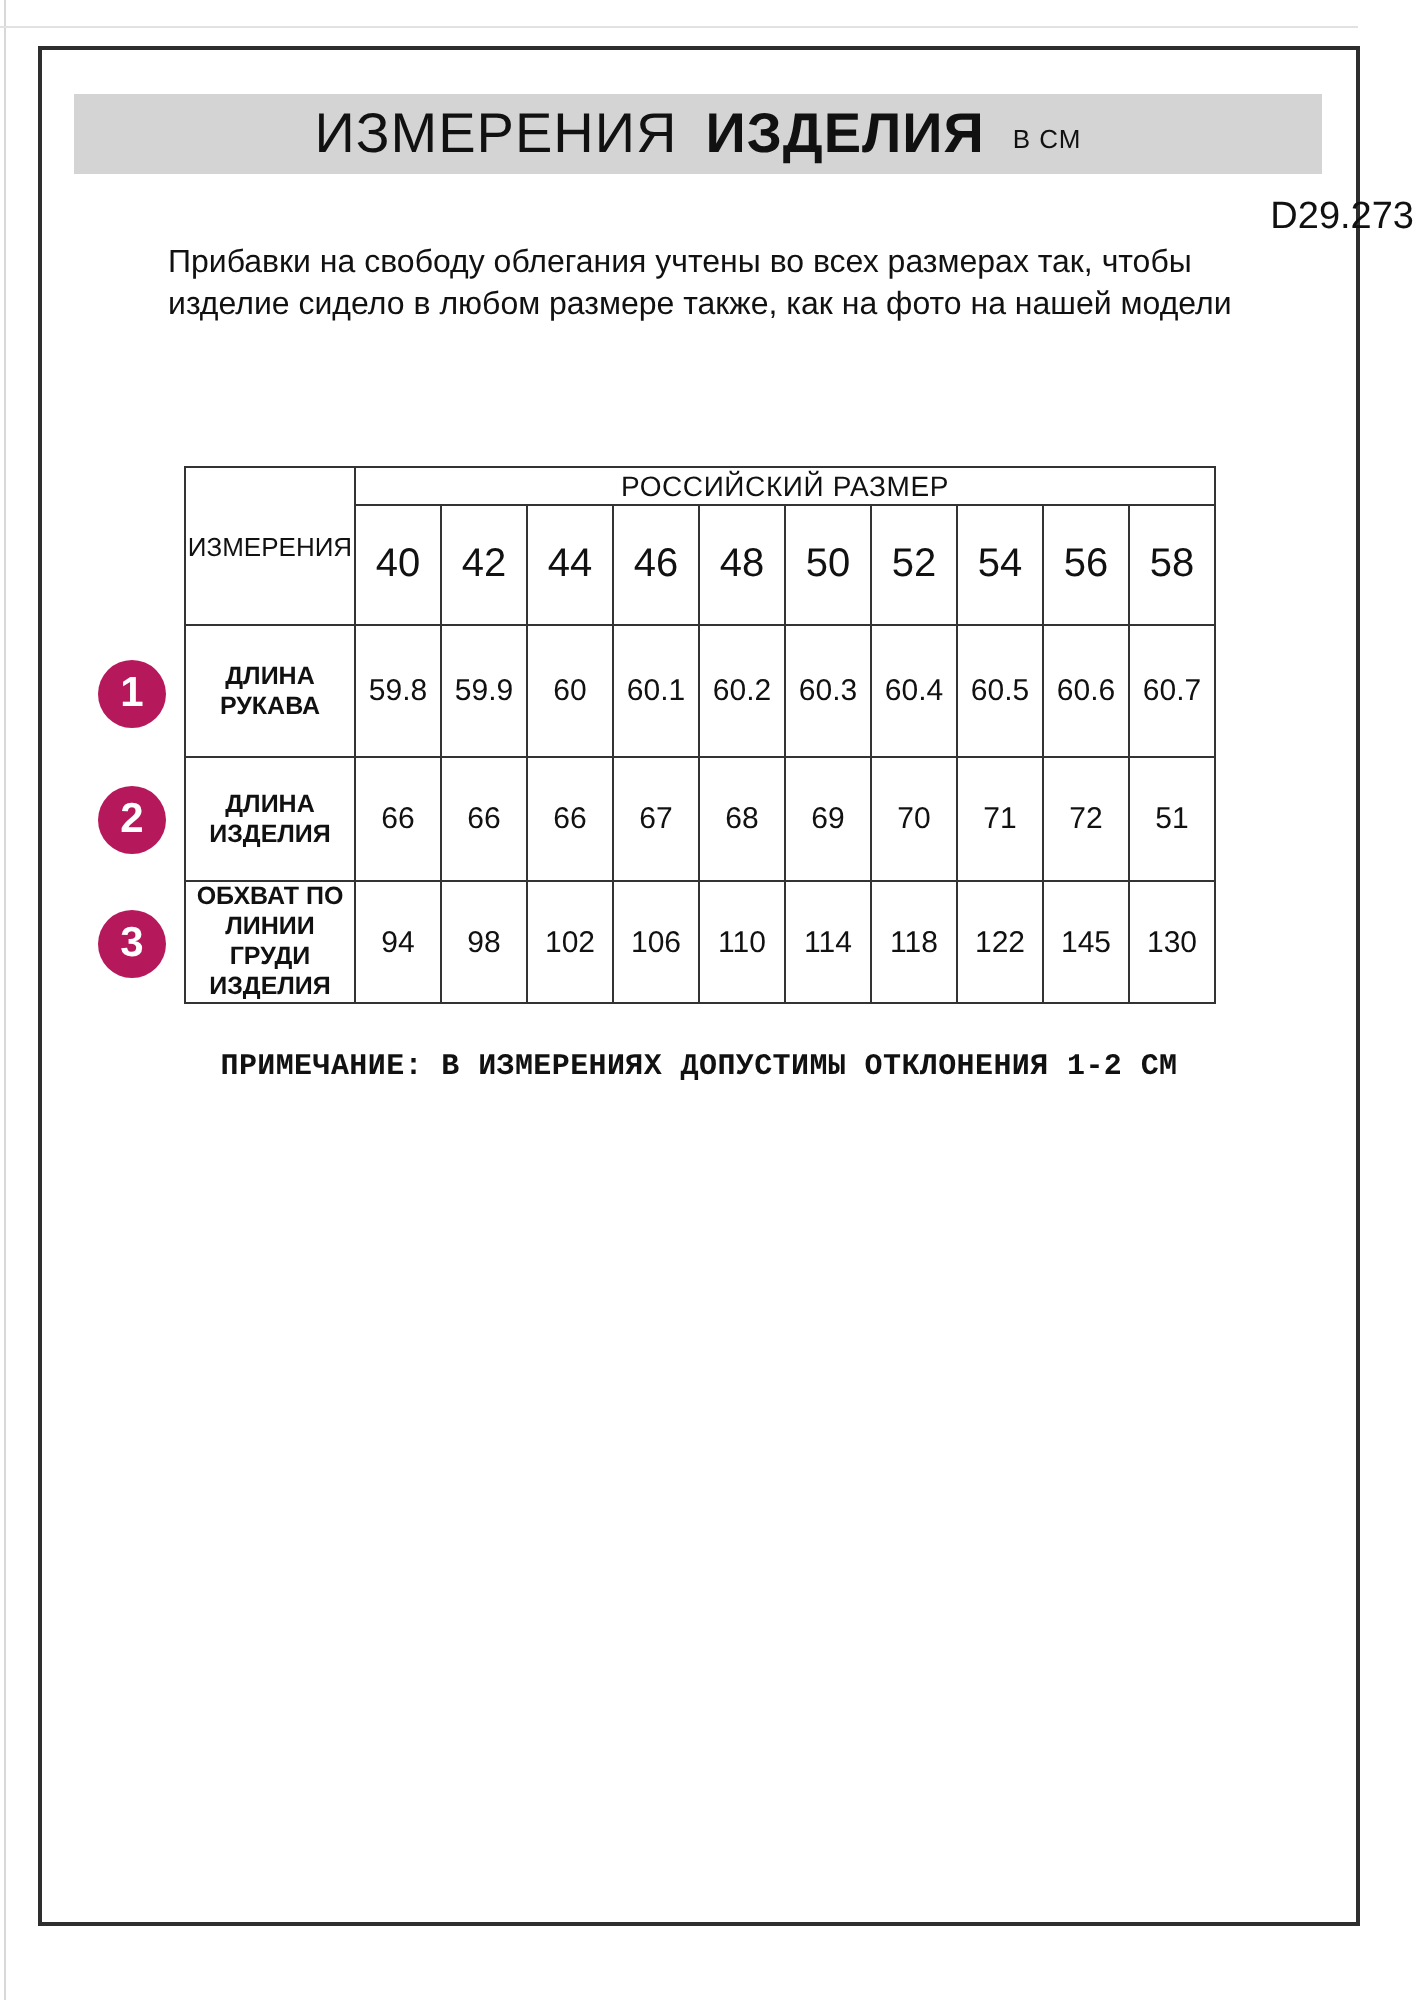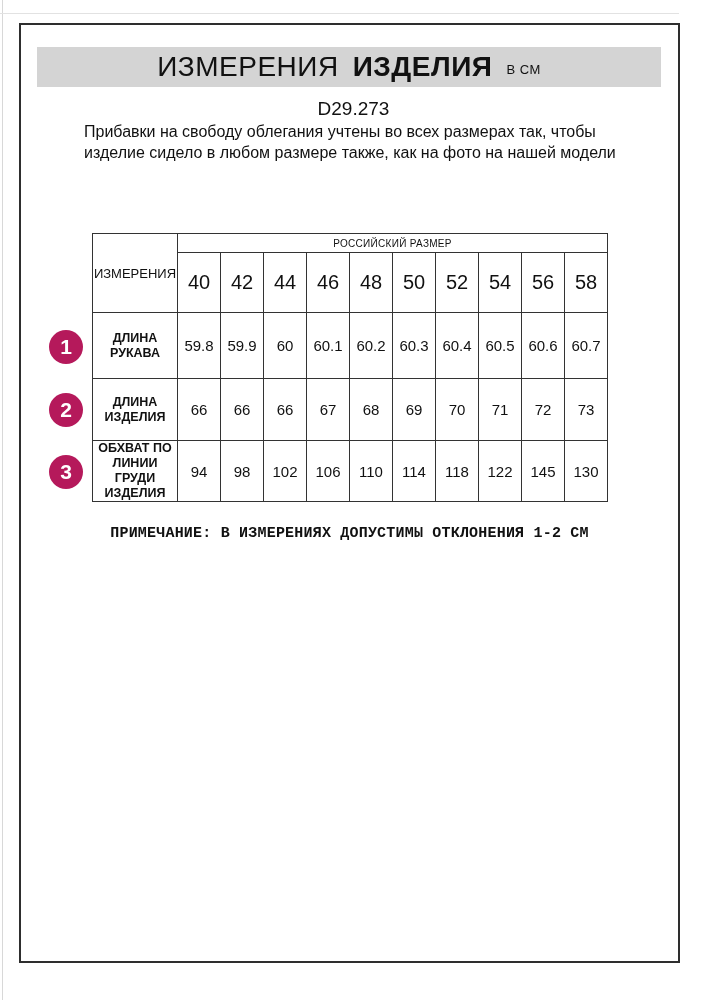--- a/index.html
+++ b/index.html
@@ -36,21 +36,21 @@
     white-space: nowrap;
   }
   .title-regular { font-size: 28px; font-weight: 400; letter-spacing: 0.5px; }
   .title-bold    { font-size: 28px; font-weight: 700; letter-spacing: 0.5px; }
   .title-suffix  { font-size: 13px; font-weight: 400; letter-spacing: 0.5px; padding-top: 4px; }
 
   .product-code {
     position: absolute;
     left: 0; top: 98px;
     width: 707px;
-    text-align: center;
+    text-align: right;
     font-size: 19px;
   }
   .description {
     position: absolute;
     left: 84px; top: 121px;
     width: 540px;
     text-align: left;
     font-size: 16px;
     line-height: 21px;
   }
@@ -69,21 +69,21 @@
     background: #fff;
     padding: 0;
   }
   .corner-cell {
     width: 85px;
     font-size: 13px;
     font-weight: 400;
   }
   .group-header-cell {
     height: 19px;
-    font-size: 10px;
+    font-size: 14px;
     font-weight: 400;
     letter-spacing: 0.3px;
   }
   .size-cell {
     width: 43px;
     height: 60px;
     font-size: 20px;
     font-weight: 400;
   }
   .label-cell {
@@ -182,21 +182,21 @@
 ИЗДЕЛИЯ</td>
         <td class="value-cell">66</td>
         <td class="value-cell">66</td>
         <td class="value-cell">66</td>
         <td class="value-cell">67</td>
         <td class="value-cell">68</td>
         <td class="value-cell">69</td>
         <td class="value-cell">70</td>
         <td class="value-cell">71</td>
         <td class="value-cell">72</td>
-        <td class="value-cell">73</td>
+        <td class="value-cell">51</td>
       </tr>
       <tr>
         <td class="label-cell">ОБХВАТ ПО
 ЛИНИИ
 ГРУДИ
 ИЗДЕЛИЯ</td>
         <td class="value-cell">94</td>
         <td class="value-cell">98</td>
         <td class="value-cell">102</td>
         <td class="value-cell">106</td>

